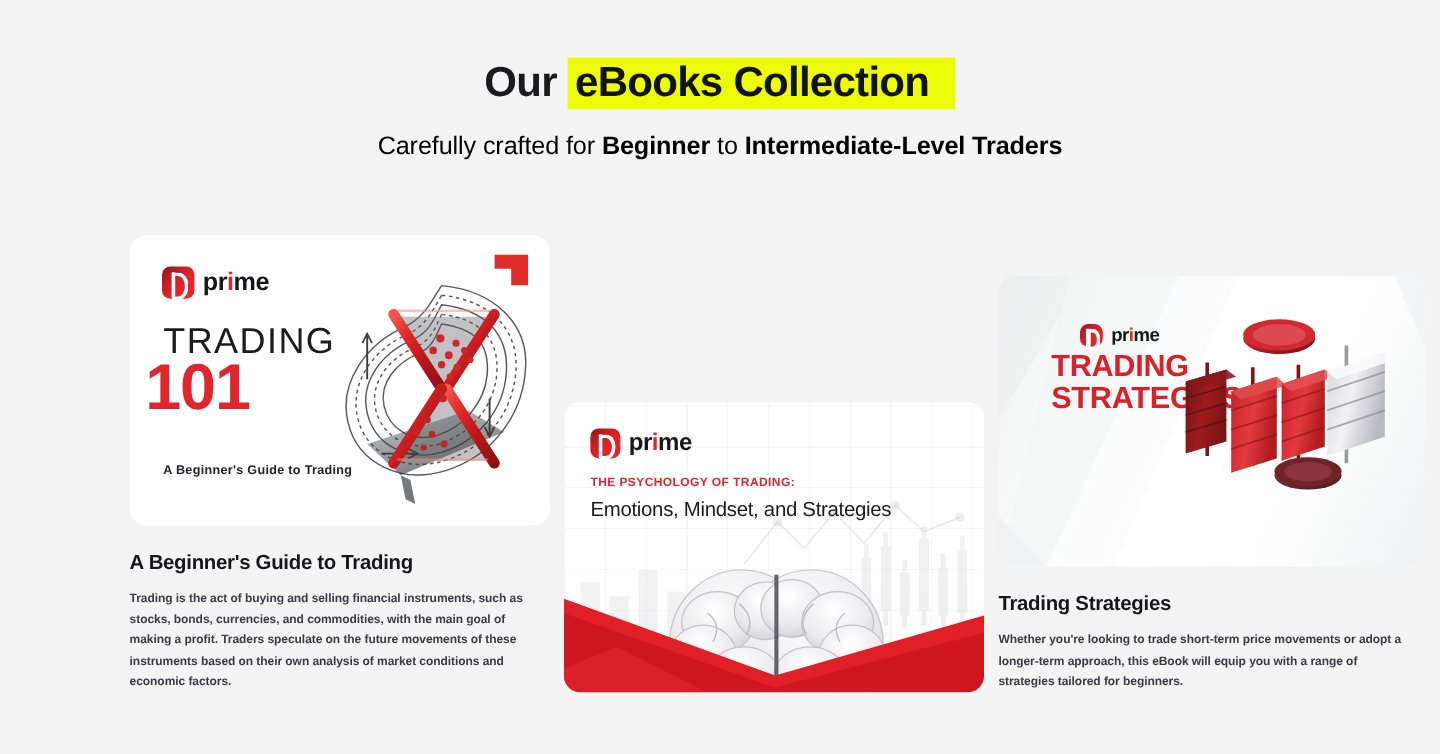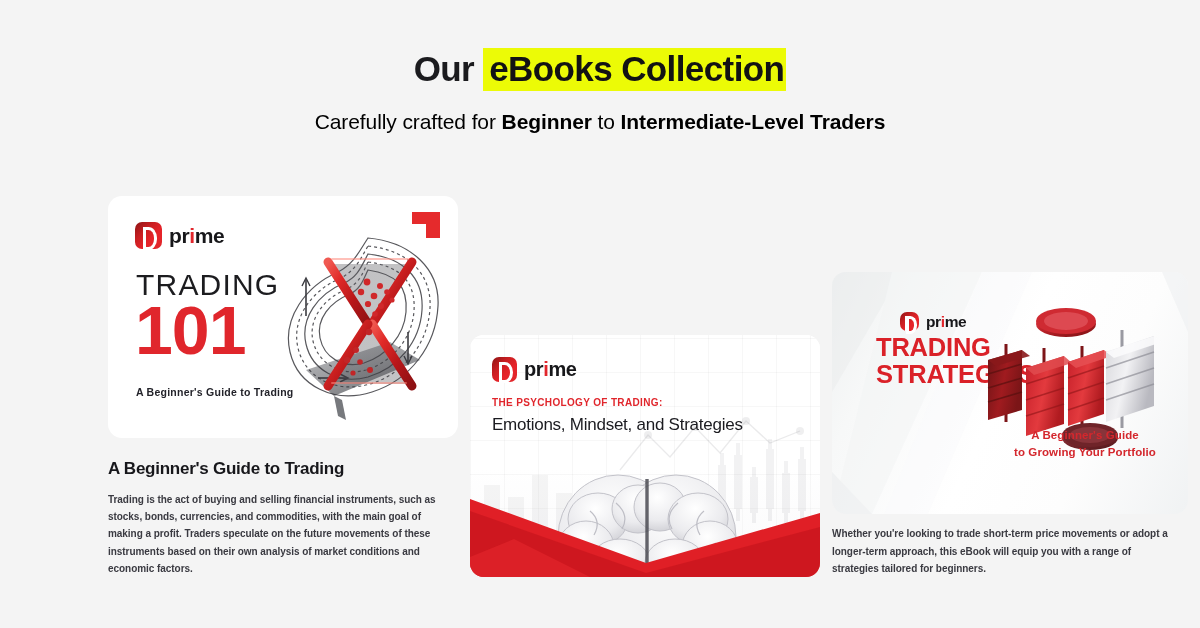--- a/index.html
+++ b/index.html
@@ -37,21 +37,21 @@
     font-size: 35px;
     font-weight: 700;
     letter-spacing: -0.6px;
     color: #1b1b1e;
     line-height: 1.2;
     white-space: nowrap;
   }
 
   .page-title .hl {
     background: #ecfb06;
-    padding: 1px 2px 3px 6px;
+    padding: 1px 22px 3px 6px;
     color: #121214;
   }
 
   .page-subtitle {
     margin-top: 18px;
     font-size: 21px;
     color: #000000;
     font-weight: 400;
     letter-spacing: -0.1px;
     line-height: 1.3;
@@ -126,22 +126,22 @@
   .c1-logo { position: absolute; left: 27px; top: 26px; }
   .c1-logo .logo-mark { width: 27px; height: 27px; }
   .c1-logo .logo-text { font-size: 21px; }
 
   .c1-trading {
     position: absolute; left: 28px; top: 72px;
     font-size: 30px; font-weight: 400;
     letter-spacing: 1.2px; color: #1c1c1f;
   }
   .c1-101 {
-    position: absolute; left: 27px; top: 100px;
-    font-size: 68px; font-weight: 700;
+    position: absolute; left: 13px; top: 100px;
+    font-size: 54px; font-weight: 700;
     letter-spacing: -1px; color: #e0262c;
     line-height: 1;
   }
   .c1-sub {
     position: absolute; left: 28px; top: 190px;
     font-size: 10.5px; font-weight: 600;
     letter-spacing: 0.25px; color: #23232a;
   }
   .corner-mark {
     position: absolute; right: 18px; top: 16px;
@@ -516,25 +516,22 @@
             <g>
               <ellipse cx="84" cy="18" rx="30" ry="13" fill="url(#coinG)"></ellipse>
               <ellipse cx="84" cy="15" rx="30" ry="13" fill="#cf2a32"></ellipse>
               <ellipse cx="84" cy="15" rx="22" ry="9" fill="#e05159" opacity=".8"></ellipse>
               <ellipse cx="108" cy="132" rx="28" ry="12" fill="url(#coinG2)"></ellipse>
               <ellipse cx="108" cy="129" rx="28" ry="12" fill="#6f2429"></ellipse>
               <ellipse cx="108" cy="129" rx="20" ry="8" fill="#8d373d" opacity=".85"></ellipse>
             </g>
           </svg>
 
-          <div class="c3-sub">
-            <div>A Beginner's Guide</div>
-            <div>to Growing Your Portfolio</div>
-          </div>
 
         </div>
       </div>
 
+      <div class="card-title">Trading Strategies</div>
       <div class="card-desc">Whether you're looking to trade short-term price movements or adopt a longer-term approach, this eBook will equip you with a range of strategies tailored for beginners.</div>
     </div>
 
   </div>
 </div>
 
 </body></html>

